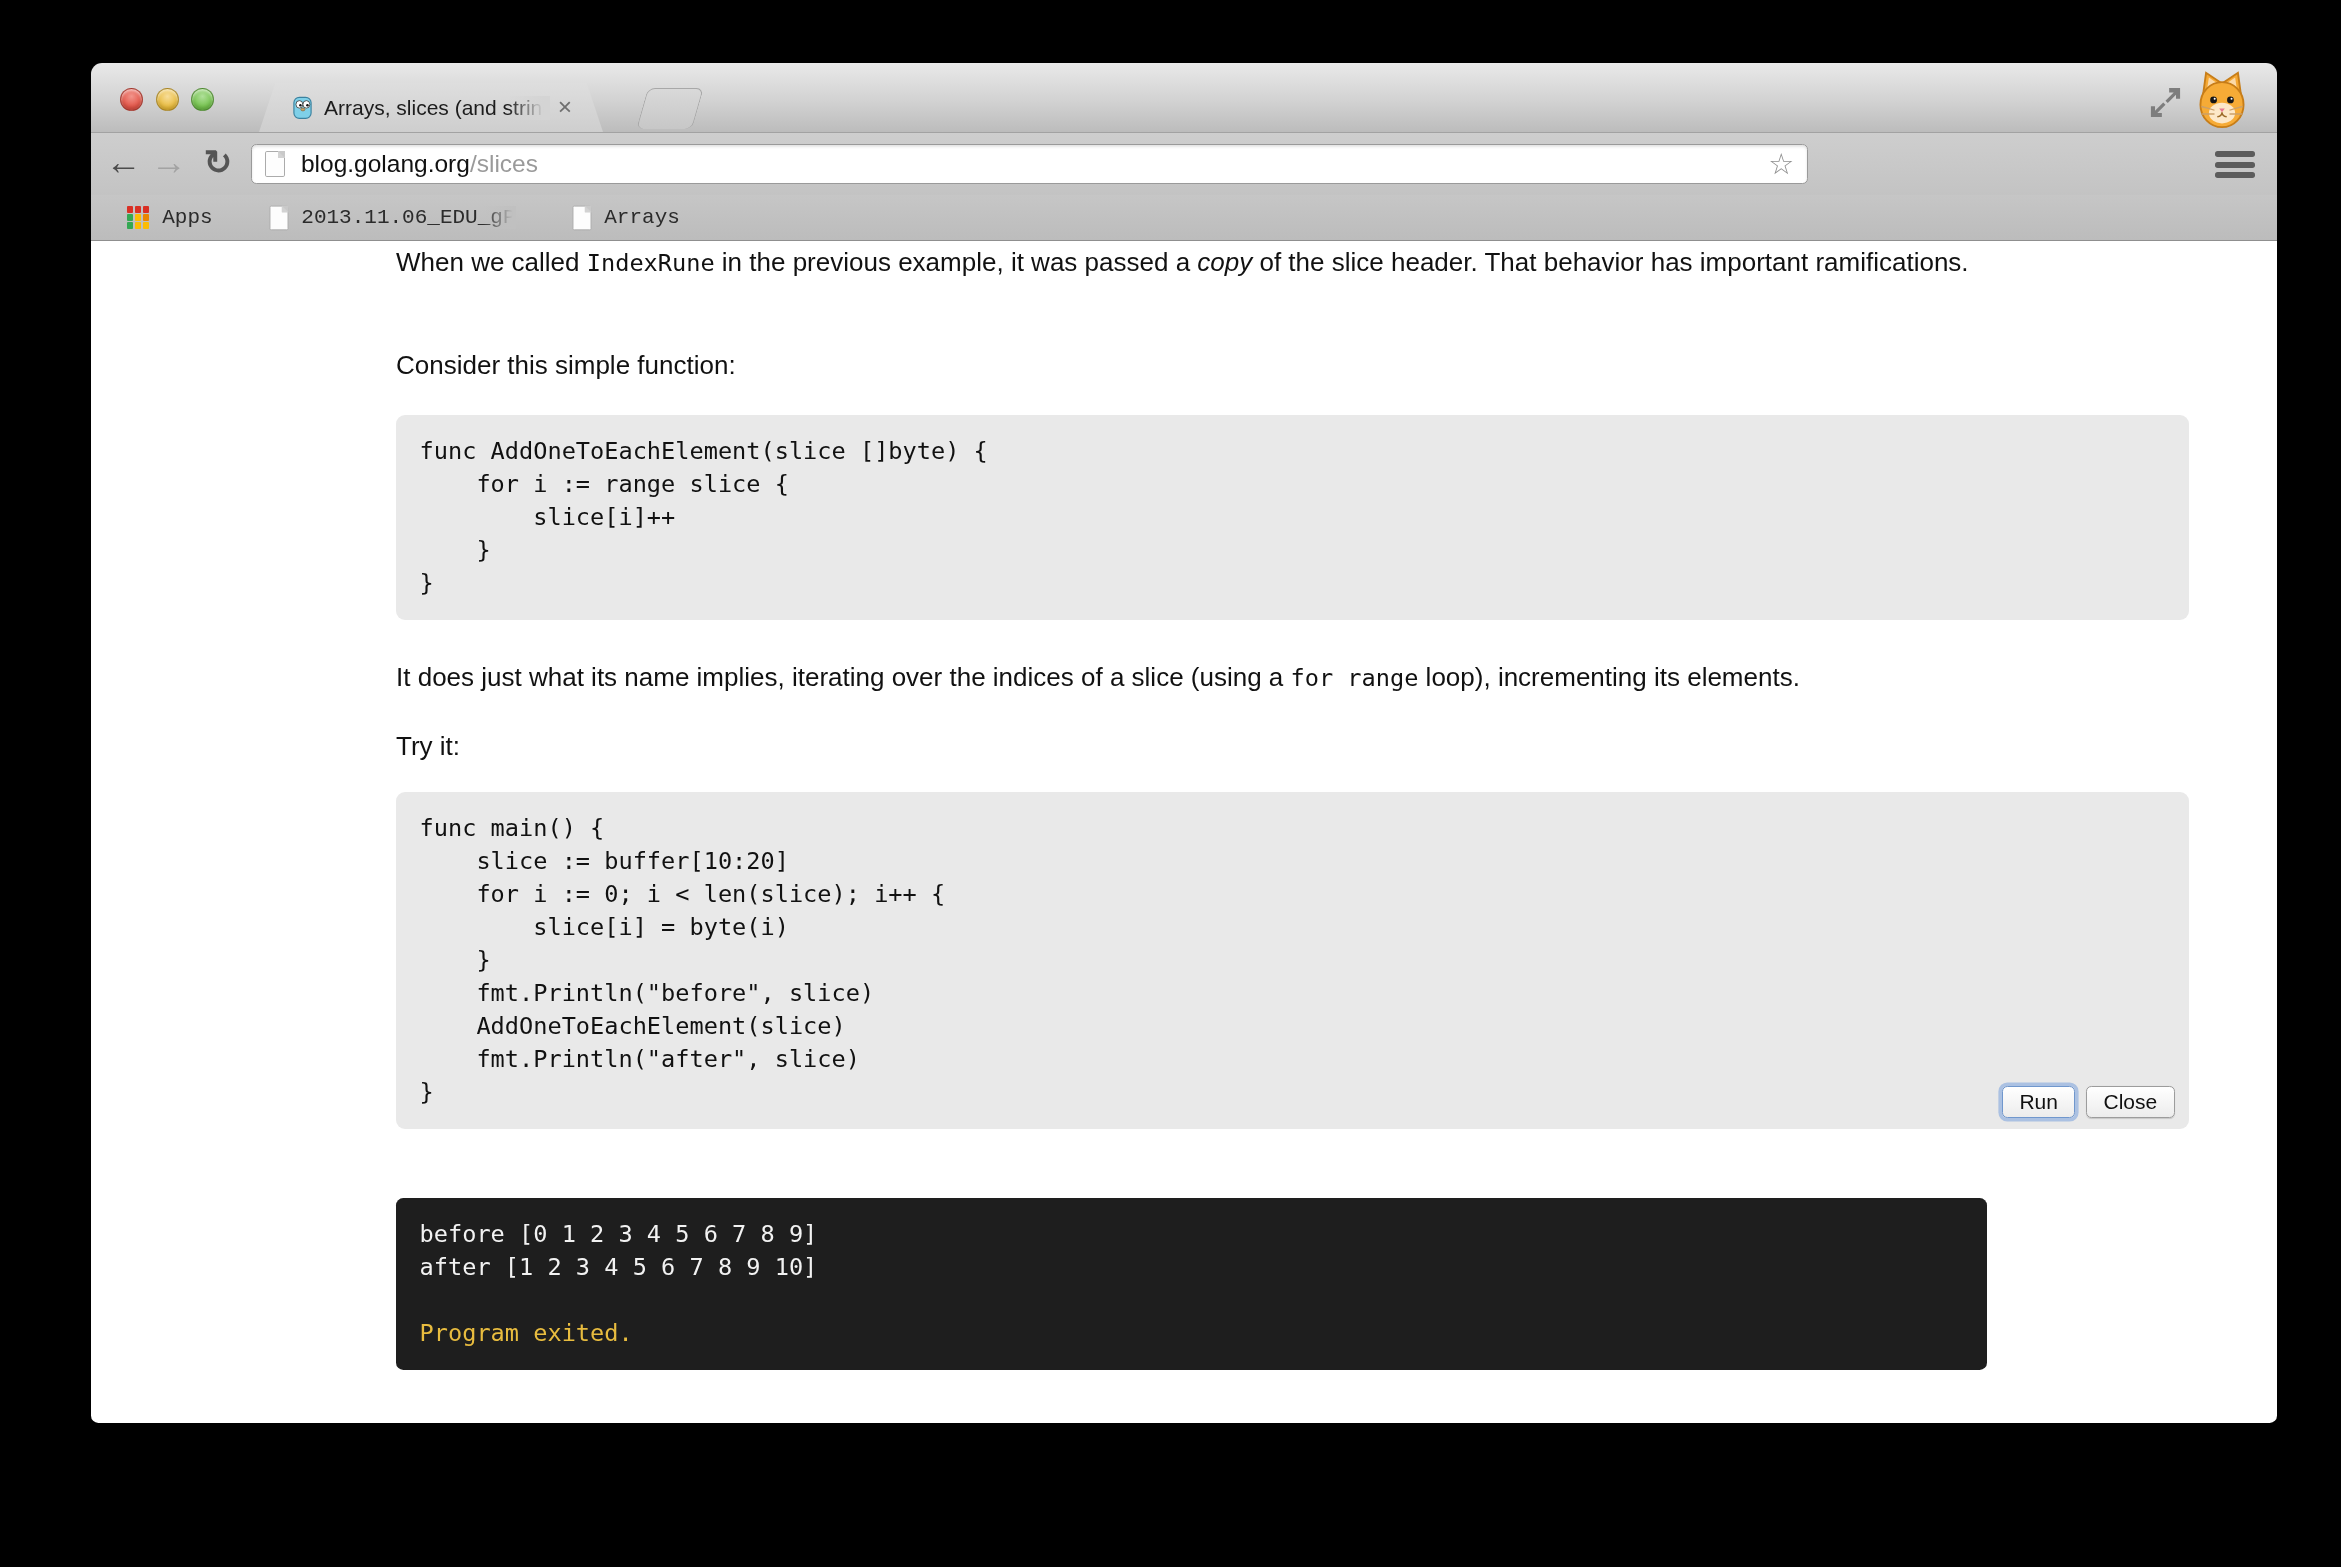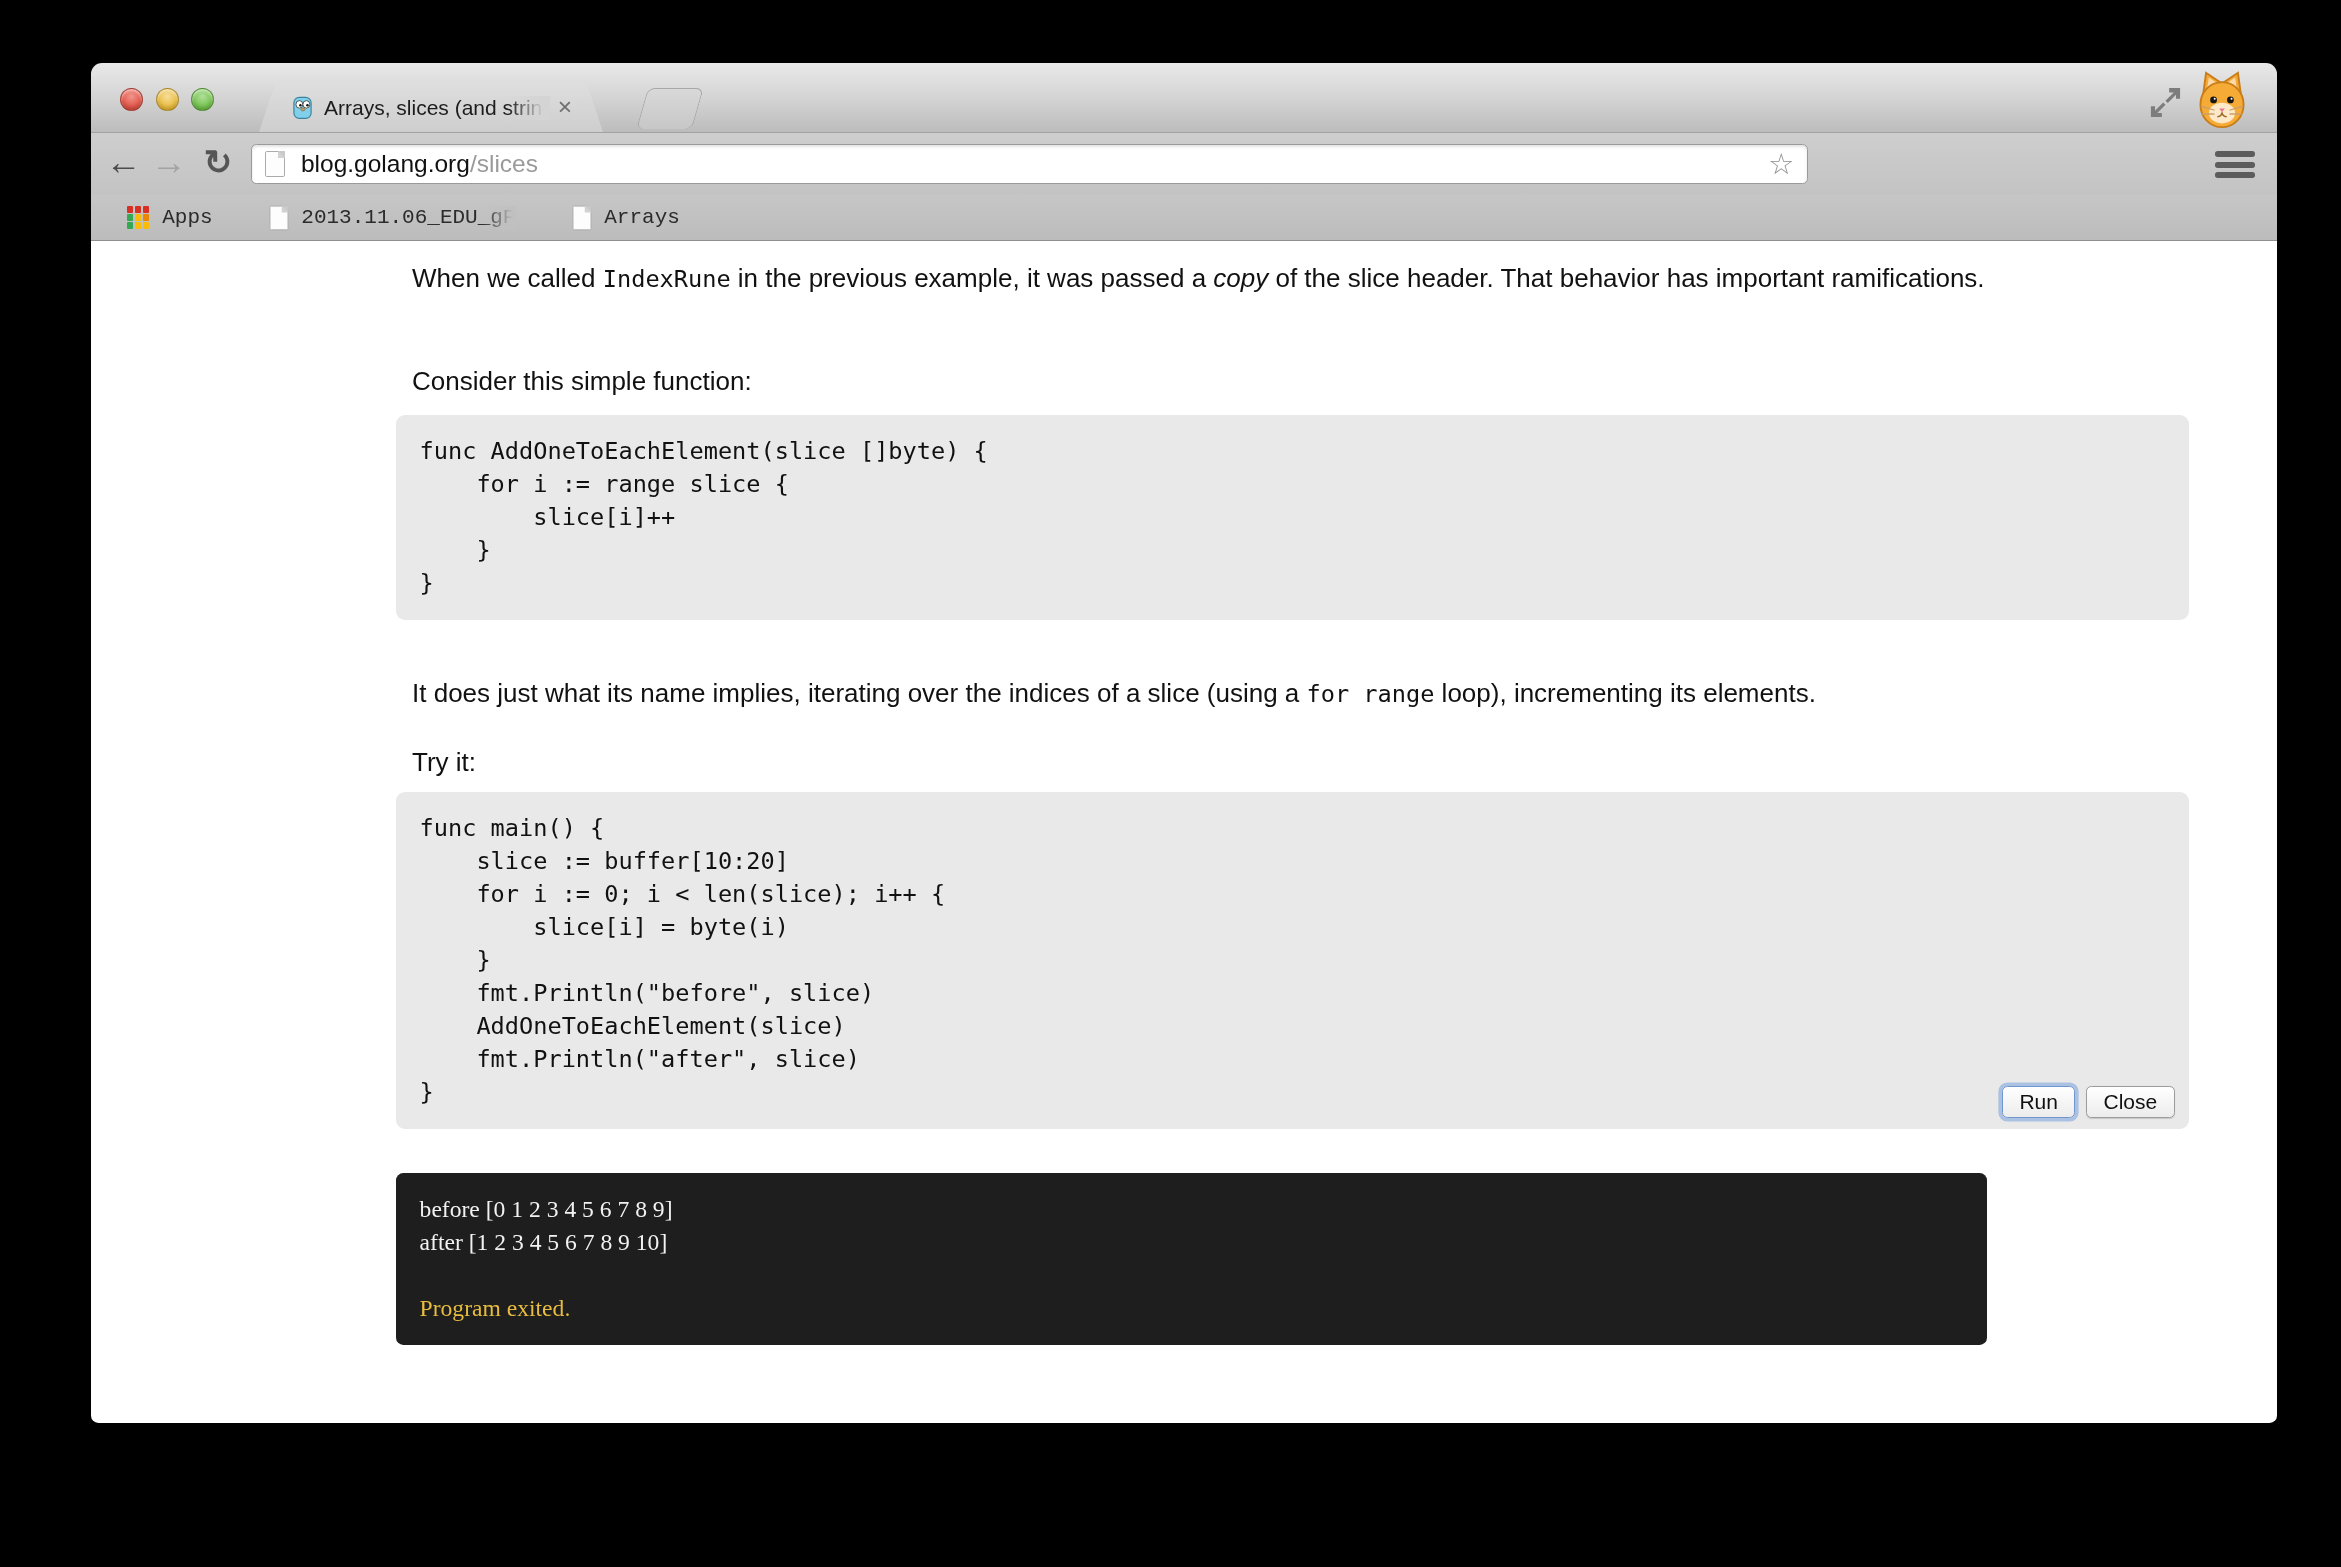--- a/index.html
+++ b/index.html
@@ -64,21 +64,21 @@
   .apps-grid i{display:block;border-radius:0.9px;}
   .bm-label{font-size:21px;color:#2b2b2b;white-space:nowrap;position:relative;}
   .bm-item{display:flex;align-items:center;margin-left:56px;}
   .bm-item .doc-icon{margin-right:12.7px;transform:scale(.95);}
   .bm-fade{position:absolute;right:0;top:0;width:33px;height:100%;
            background:linear-gradient(90deg,rgba(193,193,193,0),#c0c0c0 90%);}
   
   .content{position:absolute;left:0;top:178px;width:100%;height:1182px;background:#fff;
            border-radius:0 0 7.3px 7.3px;overflow:hidden;}
   .page-el{position:absolute;left:305px;width:1595px;}
-  .para{font-size:26px;line-height:34px;color:#111;white-space:pre-wrap;margin:16px;}
+  .para{font-size:26px;line-height:34px;color:#111;white-space:pre-wrap;margin:0;}
   .inline-code{font-family:"DejaVu Sans Mono","Liberation Mono",monospace;font-size:23.6px;}
   .italic{font-style:italic;}
   .codeblock{background:#e9e9e9;border-radius:9px;padding:20px 23.6px;box-sizing:border-box;
              width:1793px;}
   .codeblock pre{margin:0;font-family:"DejaVu Sans Mono","Liberation Mono",monospace;
                  font-size:23.6px;line-height:33px;color:#111;white-space:pre;}
   .snippet-btns{position:absolute;right:14.5px;bottom:11px;display:flex;gap:11px;}
   .mac-btn{font-family:"Liberation Sans",sans-serif;font-size:21px;color:#111;
            background:linear-gradient(#ffffff,#ececec);border:0.9px solid #9c9c9c;border-radius:5.4px;
            padding:2.7px 16.3px;line-height:25px;box-shadow:0 0.9px 0.9px rgba(0,0,0,.15);}
@@ -222,21 +222,21 @@
     fmt.Println("before", slice)
     AddOneToEachElement(slice)
     fmt.Println("after", slice)
 }</pre>
         <div class="snippet-btns">
           <button class="mac-btn focused">Run</button>
           <button class="mac-btn">Close</button>
         </div>
       </div>
 
-      <div class="outputblock page-el" style="top:932px;font-family:Liberation Serif, serif;">
+      <div class="outputblock page-el" style="top:957px;">
         <div>before [0 1 2 3 4 5 6 7 8 9]</div>
         <div>after [1 2 3 4 5 6 7 8 9 10]</div>
         <div class="blank-line"></div>
         <div class="out-status">Program exited.</div>
       </div>
 
 
     </div>
   </div>
 </div>

